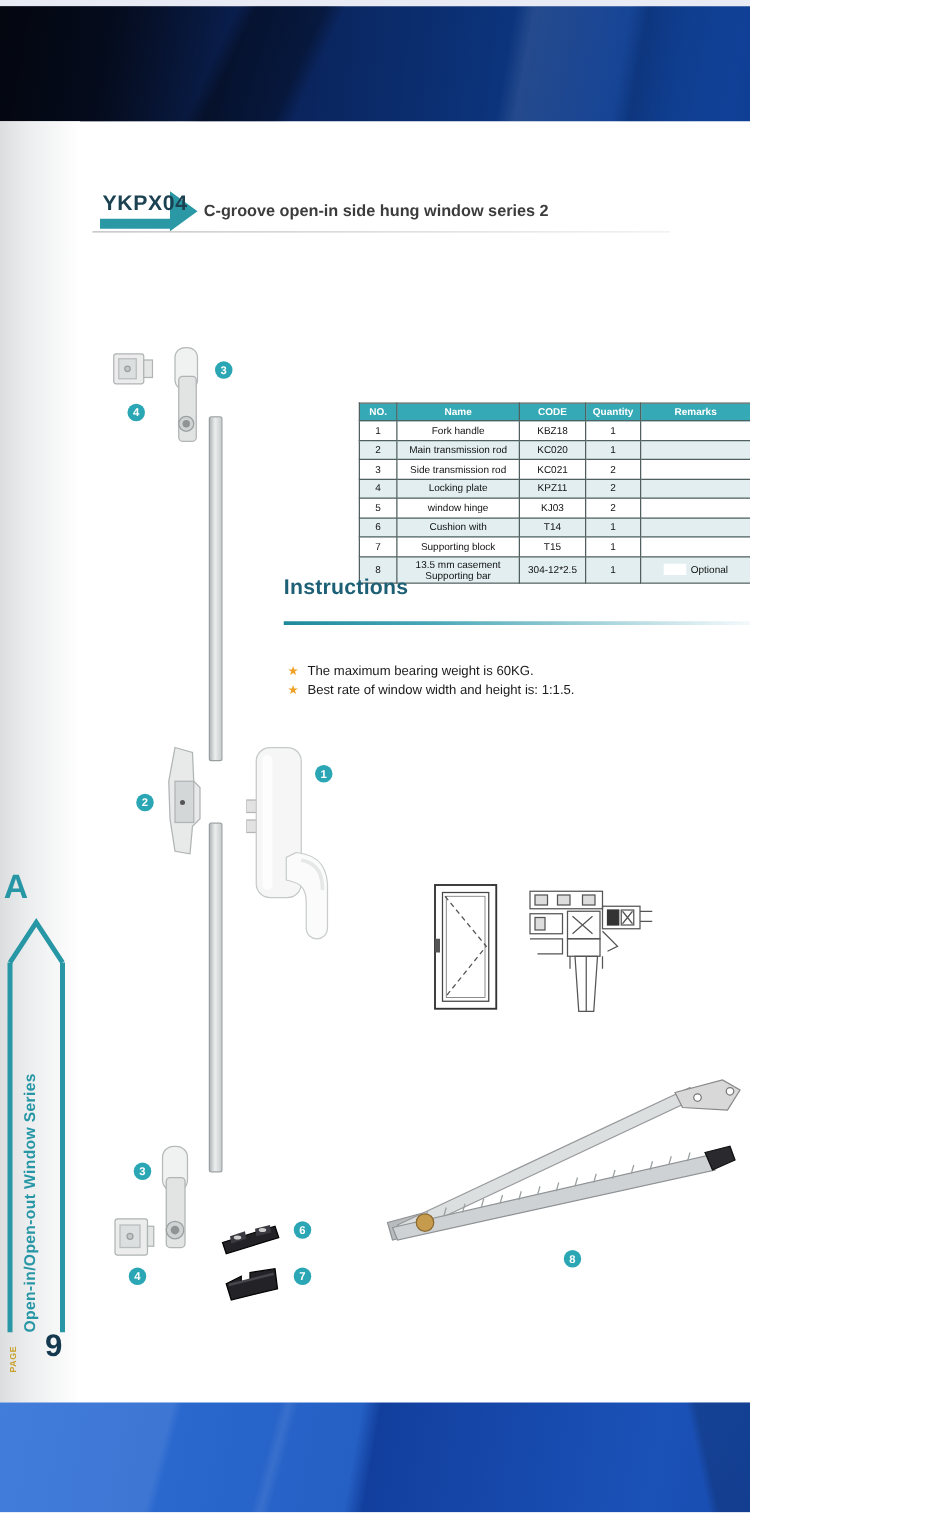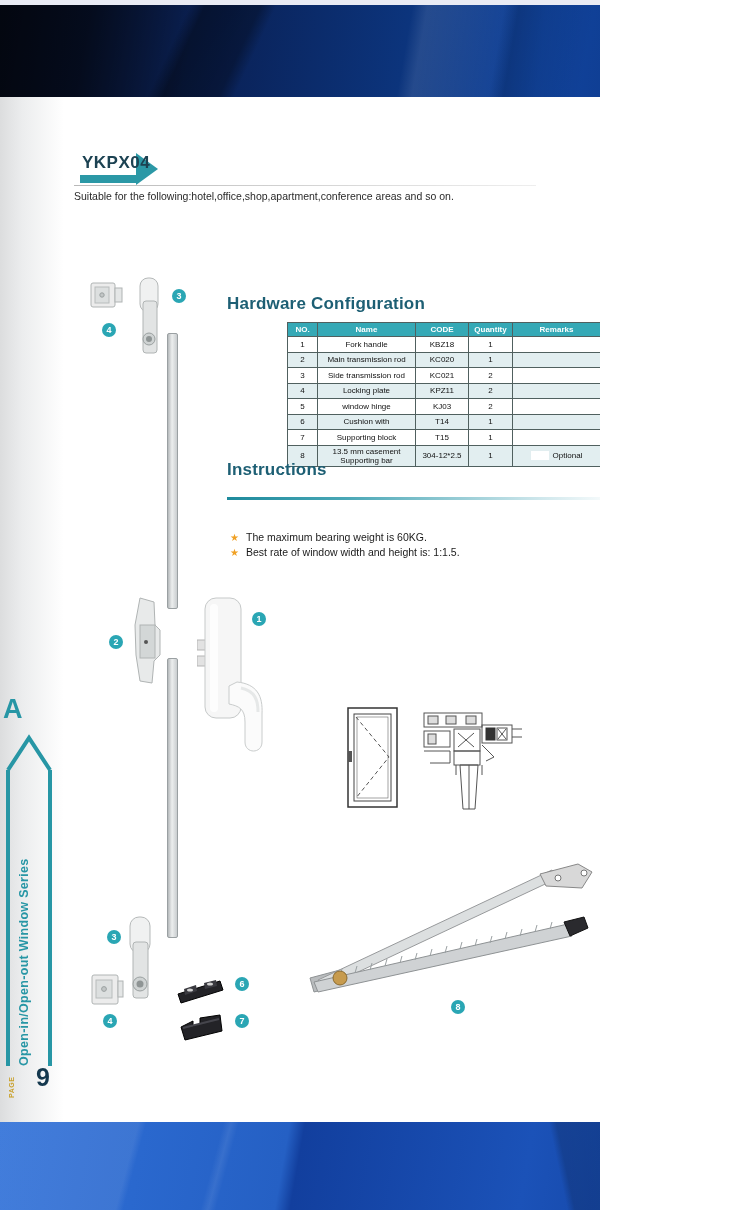--- a/index.html
+++ b/index.html
@@ -77,34 +77,33 @@
 
   <div class="abs top-strip"></div>
   <div class="abs top-band"></div>
   <div class="abs left-shade"></div>
   <div class="abs bottom-band"></div>
   <div class="abs right-strip"></div>
 
   <div class="abs code-bar"></div>
   <div class="abs code-arrow"></div>
   <div class="abs prod-code">YKPX04</div>
+  <div class="abs page-title">C-groove open-in side hung window series 2</div>
   <div class="abs header-rule"></div>
-  <div class="abs page-subtitle">Suitable for the following:hotel,office,shop,apartment,conference areas and so on.</div>
 
   <div class="abs" style="left:598px;top:122px;">
     <svg width="112" height="98" viewBox="0 0 112 98">
       <polygon points="18,13 85,8 107,72 25,78" fill="#fbfbfb" stroke="#8a8a8a" stroke-width="1.2"></polygon>
       <polygon points="85,8 107,72 103,76 82,14" fill="#e2e2e2" stroke="#777" stroke-width=".8"></polygon>
       <polygon points="25,78 107,72 104,76 28,83" fill="#d8d8d8" stroke="#888" stroke-width=".8"></polygon>
       <polygon points="18,13 25,78 21,74 14,18" fill="#ededed" stroke="#aaa" stroke-width=".6"></polygon>
       <polygon points="33,32 78,27 83,55 36,60" fill="#ffffff" stroke="#444" stroke-width="1.2"></polygon>
     </svg>
   </div>
 
-  <div class="abs sec-title" style="left:227px;top:294px;">Hardware Configuration</div>
 
   <table id="hw-table">
     <colgroup>
         <col style="width:30px">
         <col style="width:98px">
         <col style="width:53px">
         <col style="width:44px">
         <col style="width:88px">
       </colgroup>
     <tbody>

